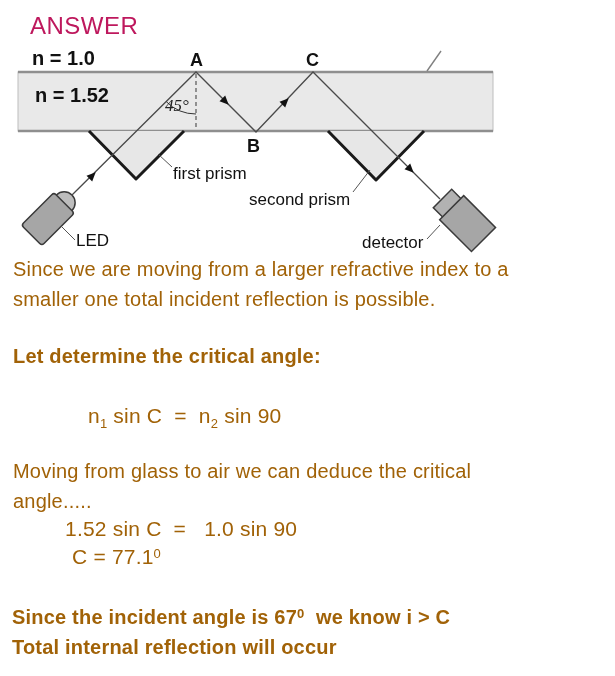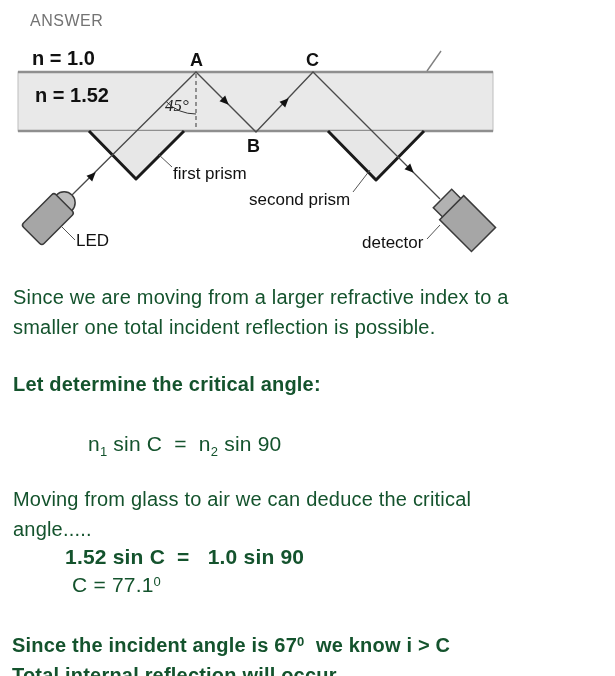--- a/index.html
+++ b/index.html
@@ -1,20 +1,20 @@
 <!DOCTYPE html>
 <html><head>
 <meta charset="utf-8">
 <style>
   html,body{margin:0;padding:0;background:#ffffff;}
   .page{position:relative;width:615px;height:676px;background:#fff;overflow:hidden;
         font-family:"Liberation Sans",sans-serif;color:#1a1a1a;}
   .abs{position:absolute;}
-  .answer-label{left:30px;top:12px;font-size:16px;color:#737373;letter-spacing:0.5px;}
-  .body-line{font-size:20px;letter-spacing:0.2px;color:#14532d;white-space:pre;margin-top:28px;}
+  .answer-label{left:30px;top:12px;font-size:24px;color:#be185d;letter-spacing:0.5px;}
+  .body-line{font-size:20px;letter-spacing:0.2px;color:#a16207;white-space:pre;}
   .bold{font-weight:700;}
   .eq{font-size:21px;}
   sub{font-size:13px;vertical-align:-5px;}
   sup{font-size:13px;vertical-align:6px;}
   svg{position:absolute;left:0;top:0;}
   .svg-bold-lg{font:700 20px "Liberation Sans",sans-serif;fill:#111;}
   .svg-bold{font:700 18px "Liberation Sans",sans-serif;fill:#111;}
   .svg-label{font:400 17px "Liberation Sans",sans-serif;fill:#111;}
   .svg-angle{font:italic 400 17px "Liberation Serif",serif;fill:#222;}
 </style>
@@ -78,20 +78,20 @@
   <div class="abs body-line" style="left:13px;top:258px;">Since we are moving from a larger refractive index to a</div>
   <div class="abs body-line" style="left:13px;top:288px;">smaller one total incident reflection is possible.</div>
 
   <div class="abs body-line" style="left:13px;top:345px;font-weight:bold;">Let determine the critical angle:</div>
 
   <div class="abs body-line eq" style="left:88px;top:404px;"><span>n</span><sub>1</sub><span> sin C  =  </span><span>n</span><sub>2</sub><span> sin 90</span></div>
 
   <div class="abs body-line" style="left:13px;top:460px;">Moving from glass to air we can deduce the critical</div>
   <div class="abs body-line" style="left:13px;top:490px;">angle.....</div>
 
-  <div class="abs body-line eq" style="left:65px;top:517px;font-weight:bold;">1.52 sin C  =   1.0 sin 90</div>
+  <div class="abs body-line eq" style="left:65px;top:517px;">1.52 sin C  =   1.0 sin 90</div>
 
   <div class="abs body-line eq" style="left:72px;top:545px;"><span>C = 77.1</span><sup>0</sup></div>
 
   <div class="abs body-line bold" style="left:12px;top:606px;"><span>Since the incident angle is 67</span><sup>0</sup><span>  we know i &gt; C</span></div>
   <div class="abs body-line bold" style="left:12px;top:636px;text-align:center;">Total internal reflection will occur</div>
 
 </div>
 
 </body></html>

